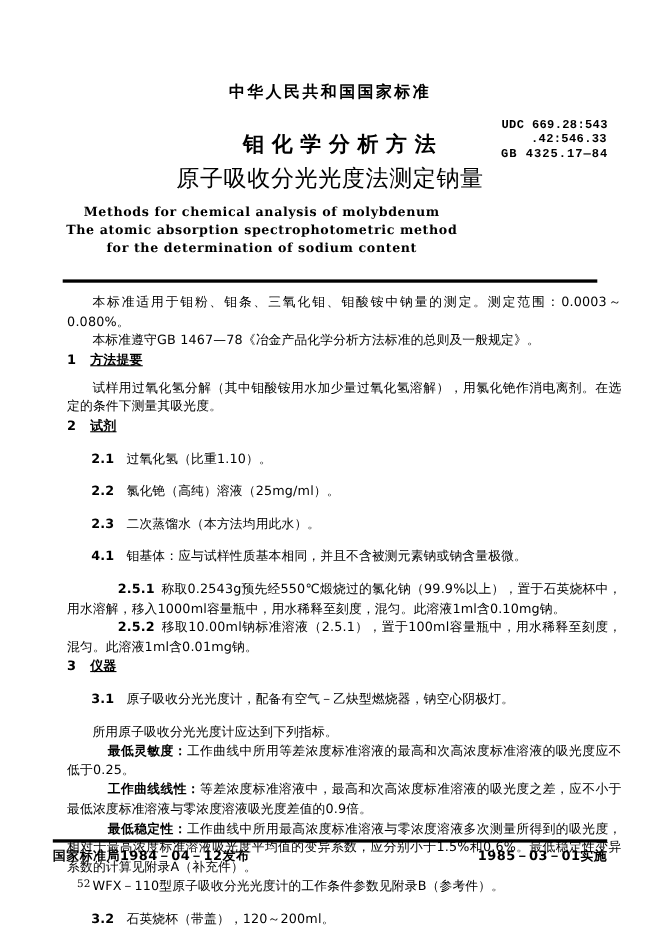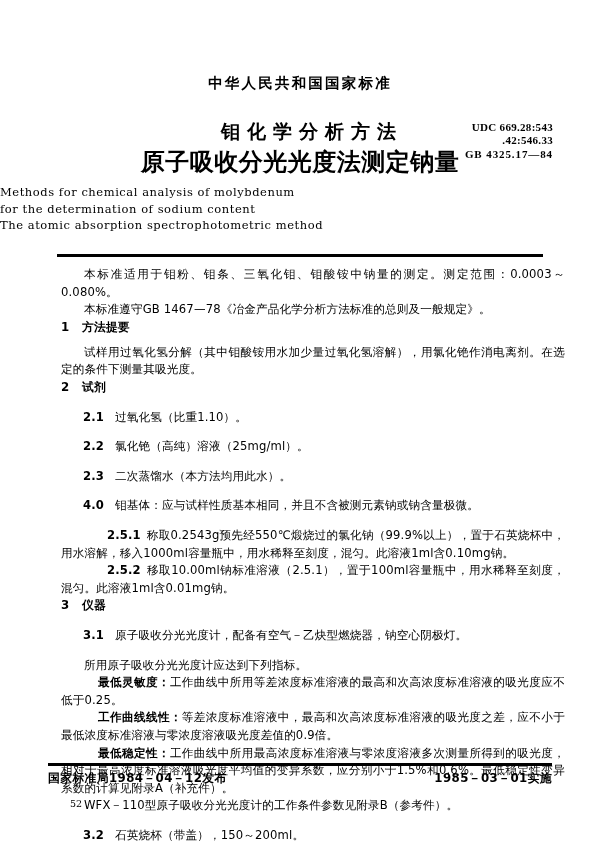--- a/index.html
+++ b/index.html
@@ -43,46 +43,47 @@
     text-align: center;
   }
   .title-cn-1 {
     font-size: 19px;
     font-weight: bold;
     letter-spacing: 7px;
     line-height: 26px;
     padding-left: 24px;
   }
   .title-cn-2 {
-    font-size: 24px;
-    font-weight: bold;
+    font-size: 21px;
+    font-weight: normal;
     letter-spacing: 0.5px;
     line-height: 28px;
     margin-top: 4px;
   }
 
   .title-en {
     position: absolute;
     left: 0; top: 184px;
     width: 476px;
+    text-align: center;
     font-size: 11.5px;
-    font-weight: normal;
+    font-weight: bold;
     line-height: 16.5px;
     letter-spacing: 0.55px;
     font-family: "DejaVu Serif", "Liberation Serif", serif;
   }
   .title-en div { white-space: nowrap; }
 
   
   .codes {
     position: absolute;
     right: 47px;
-    top: 121px;
-    text-align: right;
-    font-family: Liberation Serif, serif;
+    top: 108px;
+    text-align: center;
+    font-family: Liberation Mono, monospace;
     font-weight: bold;
   }
   .udc {
     font-size: 11px;
     letter-spacing: 0.3px;
     line-height: 13px;
     white-space: nowrap;
   }
   .udc-line2 {
     padding-left: 26px;
@@ -119,21 +120,21 @@
     top: 266px;
     width: 504px;
     font-size: 11.6px;
     line-height: 17.6px;
     letter-spacing: 0.15px;
     text-align: justify;
   }
   .p { margin: 0; }
   .indent2 { text-indent: 23px; }
   .gap-s { margin-top: 7.5px; }
-  .gap-m { margin-top: 11px; }
+  .gap-m { margin-top: 11px; text-decoration: underline; }
 
   .sec-head {
     font-weight: bold;
     font-size: 11.8px;
     margin: 0;
   }
   .sec-num {
     display: inline-block;
     width: 21px;
   }
@@ -191,59 +192,59 @@
     <div class="gbcode">GB 4325.17—84</div>
   </div>
 
   <div class="title-block">
     <div class="title-cn-1">钼化学分析方法</div>
     <div class="title-cn-2">原子吸收分光光度法测定钠量</div>
   </div>
 
   <div class="title-en">
     <div>Methods for chemical analysis of molybdenum</div>
+    <div>The atomic absorption spectrophotometric method</div>
     <div>for the determination of sodium content</div>
-    <div>The atomic absorption spectrophotometric method</div>
   </div>
 
   <div class="rule-top"></div>
 
   <div class="body">
 
     <p class="p indent2">本标准适用于钼粉、钼条、三氧化钼、钼酸铵中钠量的测定。测定范围：0.0003～0.080%。</p>
     <p class="p indent2">本标准遵守GB 1467—78《冶金产品化学分析方法标准的总则及一般规定》。</p>
 
     <p class="sec-head gap-m"><span class="sec-num">1</span><span>方法提要</span></p>
     <p class="p indent2 gap-s">试样用过氧化氢分解（其中钼酸铵用水加少量过氧化氢溶解），用氯化铯作消电离剂。在选定的条件下测量其吸光度。</p>
 
     <p class="sec-head gap-m"><span class="sec-num">2</span><span>试剂</span></p>
 
     <p class="item gap-s"><span class="sub-head">2.1</span><span>过氧化氢（比重1.10）。</span></p>
     <p class="item"><span class="sub-head">2.2</span><span>氯化铯（高纯）溶液（25mg/ml）。</span></p>
     <p class="item"><span class="sub-head">2.3</span><span>二次蒸馏水（本方法均用此水）。</span></p>
-    <p class="item"><span class="sub-head">4.0</span><span>钼基体：应与试样性质基本相同，并且不含被测元素钠或钠含量极微。</span></p>
+    <p class="item"><span class="sub-head">4.1</span><span>钼基体：应与试样性质基本相同，并且不含被测元素钠或钠含量极微。</span></p>
 
     <p class="item-deep indent2"><span class="sub-head">2.5.1</span><span>称取0.2543g预先经550℃煅烧过的氯化钠（99.9%以上），置于石英烧杯中，用水溶解，移入1000ml容量瓶中，用水稀释至刻度，混匀。此溶液1ml含0.10mg钠。</span></p>
     <p class="item-deep indent2"><span class="sub-head">2.5.2</span><span>移取10.00ml钠标准溶液（2.5.1），置于100ml容量瓶中，用水稀释至刻度，混匀。此溶液1ml含0.01mg钠。</span></p>
 
     <p class="sec-head gap-m"><span class="sec-num">3</span><span>仪器</span></p>
 
     <p class="item gap-s"><span class="sub-head">3.1</span><span>原子吸收分光光度计，配备有空气－乙炔型燃烧器，钠空心阴极灯。</span></p>
 
     <p class="p indent2">所用原子吸收分光光度计应达到下列指标。</p>
 
     <p class="p indent2"><span class="lead">最低灵敏度：</span><span>工作曲线中所用等差浓度标准溶液的最高和次高浓度标准溶液的吸光度应不低于0.25。</span></p>
 
     <p class="p indent2"><span class="lead">工作曲线线性：</span><span>等差浓度标准溶液中，最高和次高浓度标准溶液的吸光度之差，应不小于最低浓度标准溶液与零浓度溶液吸光度差值的0.9倍。</span></p>
 
     <p class="p indent2"><span class="lead">最低稳定性：</span><span>工作曲线中所用最高浓度标准溶液与零浓度溶液多次测量所得到的吸光度，相对于最高浓度标准溶液吸光度平均值的变异系数，应分别小于1.5%和0.6%。最低稳定性变异系数的计算见附录A（补充件）。</span></p>
 
     <p class="p indent2">WFX－110型原子吸收分光光度计的工作条件参数见附录B（参考件）。</p>
 
-    <p class="item"><span class="sub-head">3.2</span><span>石英烧杯（带盖），150～200ml。</span></p>
+    <p class="item"><span class="sub-head">3.2</span><span>石英烧杯（带盖），120～200ml。</span></p>
 
     <p class="sec-head gap-m"><span class="sec-num">4</span><span>试样</span></p>
 
   </div>
 
   <div class="rule-bottom"></div>
 
   <div class="footer">
     <span class="footer-left">国家标准局1984－04－12发布</span>
     <span class="footer-right">1985－03－01实施</span>

